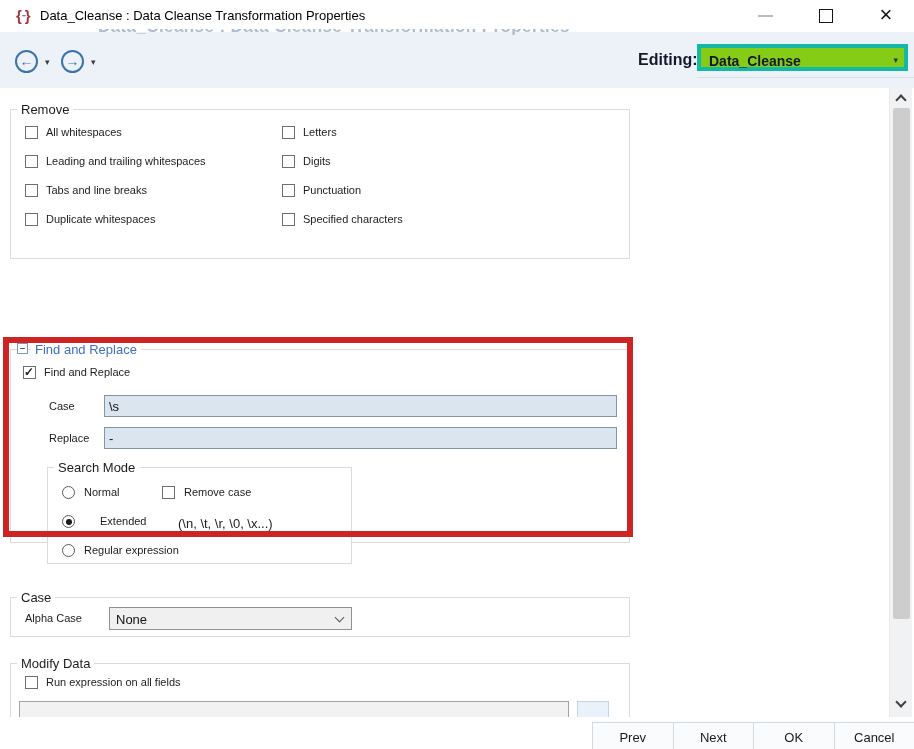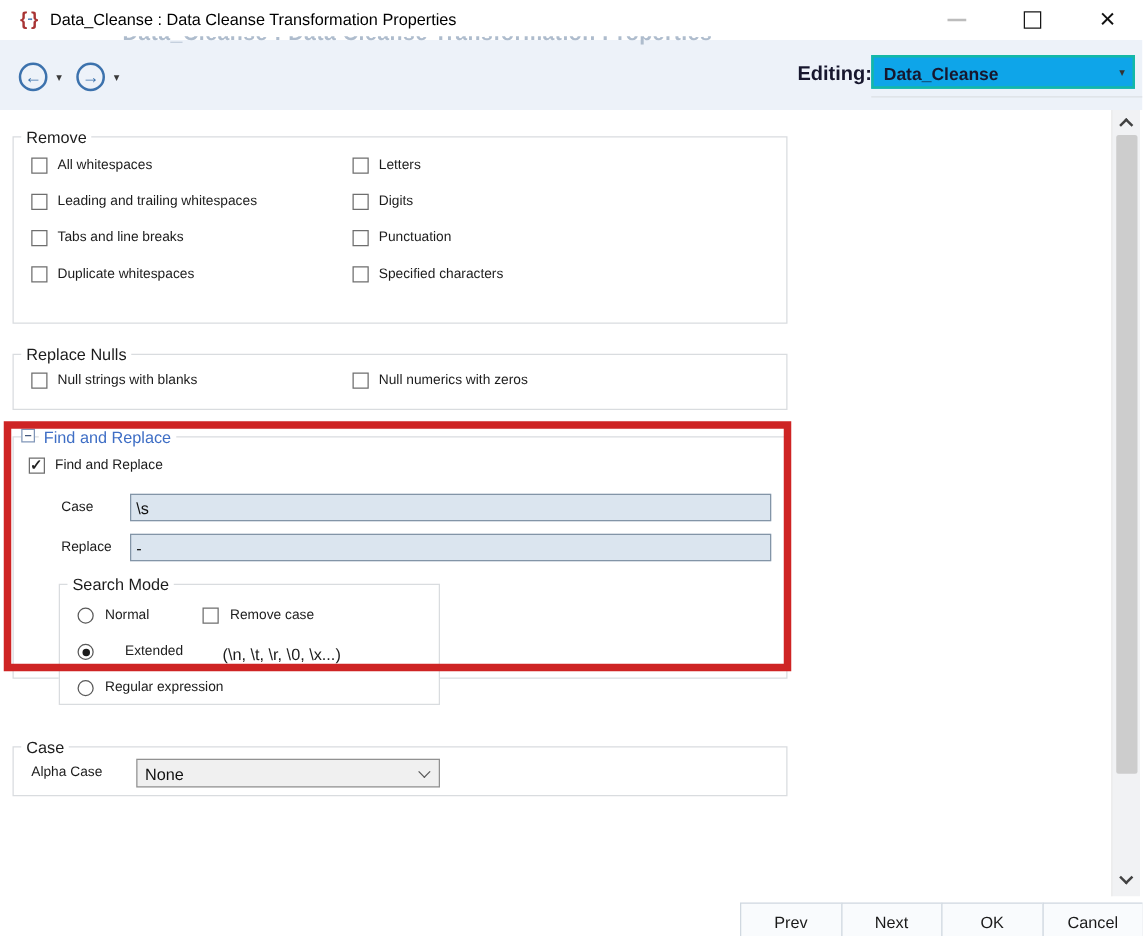--- a/index.html
+++ b/index.html
@@ -17,21 +17,21 @@
   .btn-close { position:absolute; left:874px; top:1px; width:24px; height:28px; font-size:22px; font-weight:300; color:#111; text-align:center; line-height:28px; }
 
   
   .toolbar { position:absolute; top:32px; left:0; width:914px; height:56px; background:#edf2f9; }
   .ghost-clip { position:absolute; top:29px; left:98px; width:512px; height:11px; overflow:hidden; z-index:2; }
   .ghost-clip span { display:block; margin-top:-12px; font-size:17px; font-weight:bold; letter-spacing:.4px; color:#aebccd; white-space:nowrap; }
   .navbtn { position:absolute; width:23px; height:23px; border:2px solid #3c72ad; border-radius:50%; color:#3c72ad;
             font-size:14px; font-weight:bold; text-align:center; line-height:19px; background:transparent; }
   .caret { position:absolute; font-size:9px; color:#3a3a3a; top:57px; }
   .edit-label { position:absolute; left:638px; top:51px; font-size:16px; font-weight:600; color:#17172e; }
-  .edit-combo { position:absolute; left:697px; top:44px; width:211px; height:27px; background:#0ea5e9; border:2px solid #14b8a6; }
+  .edit-combo { position:absolute; left:697px; top:44px; width:211px; height:27px; background:#84cc16; border:4px solid #14b8a6; }
   .edit-combo .val { position:absolute; left:8px; top:5px; font-size:14px; font-weight:600; color:#17172e; }
   .edit-combo .caret2 { position:absolute; right:6px; top:7px; font-size:9px; color:#333; }
   .edit-underline { position:absolute; left:697px; top:77px; width:217px; height:1px; background:#dcdfe3; }
 
   
   .content { position:absolute; top:88px; left:0; width:888px; height:629px; background:#fff; overflow:hidden; }
   .group { position:absolute; border:1px solid #d9dcdf; background:#fff; }
   .legend { position:absolute; top:-8px; left:6px; background:#fff; padding:0 4px; font-size:13px; color:#1c1c1c; white-space:nowrap; }
   .legend.blue { color:#3e6ec5; left:20px; }
   .collapse-box { position:absolute; top:-7px; left:6px; width:11px; height:11px; border:1px solid #8096b8; background:#fff; z-index:1; }
@@ -117,29 +117,20 @@
         <span class="lbl" style="left:292px;">Punctuation</span>
       </div>
       <div class="row" style="left:0; top:103px;">
         <span class="cb" style="left:14px;"></span>
         <span class="lbl" style="left:35px;">Duplicate whitespaces</span>
         <span class="cb" style="left:271px;"></span>
         <span class="lbl" style="left:292px;">Specified characters</span>
       </div>
     </div>
 
-    <div class="group" style="left:10px; top:195px; width:620px; height:45px;">
-      <span class="legend">Replace Nulls</span>
-      <div class="row" style="left:0; top:14px;">
-        <span class="cb" style="left:14px;"></span>
-        <span class="lbl" style="left:35px;">Null strings with blanks</span>
-        <span class="cb" style="left:271px;"></span>
-        <span class="lbl" style="left:292px;">Null numerics with zeros</span>
-      </div>
-    </div>
 
     <div class="group" style="left:10px; top:261px; width:620px; height:194px;">
       <span class="collapse-box"></span>
       <span class="legend blue">Find and Replace</span>
       <div class="row" style="left:0; top:16px;">
         <span class="cb checked" style="left:12px;"></span>
         <span class="lbl" style="left:33px;">Find and Replace</span>
       </div>
       <span class="lbl" style="left:38px; top:50px;">Case</span>
       <div class="field" style="left:93px; top:45px; width:513px;">\s</div>
@@ -168,20 +159,29 @@
 
     <div class="group" style="left:10px; top:509px; width:620px; height:40px;">
       <span class="legend">Case</span>
       <span class="lbl" style="left:14px; top:14px;">Alpha Case</span>
       <div class="combo" style="left:98px; top:9px; width:243px;">
         <span class="val">None</span>
         <span class="chev-dn"></span>
       </div>
     </div>
 
+    <div class="group" style="left:10px; top:575px; width:620px; height:70px;">
+      <span class="legend">Modify Data</span>
+      <div class="row" style="left:0; top:12px;">
+        <span class="cb" style="left:14px;"></span>
+        <span class="lbl" style="left:35px;">Run expression on all fields</span>
+      </div>
+      <div class="expr-field"></div>
+      <div class="expr-btn"></div>
+    </div>
 
   </div>
 
   <div class="red-rect"></div>
 
   <div class="scrollbar">
     <span class="sb-chev sb-up"></span>
     <div class="sb-thumb"></div>
     <span class="sb-chev sb-down"></span>
   </div>

